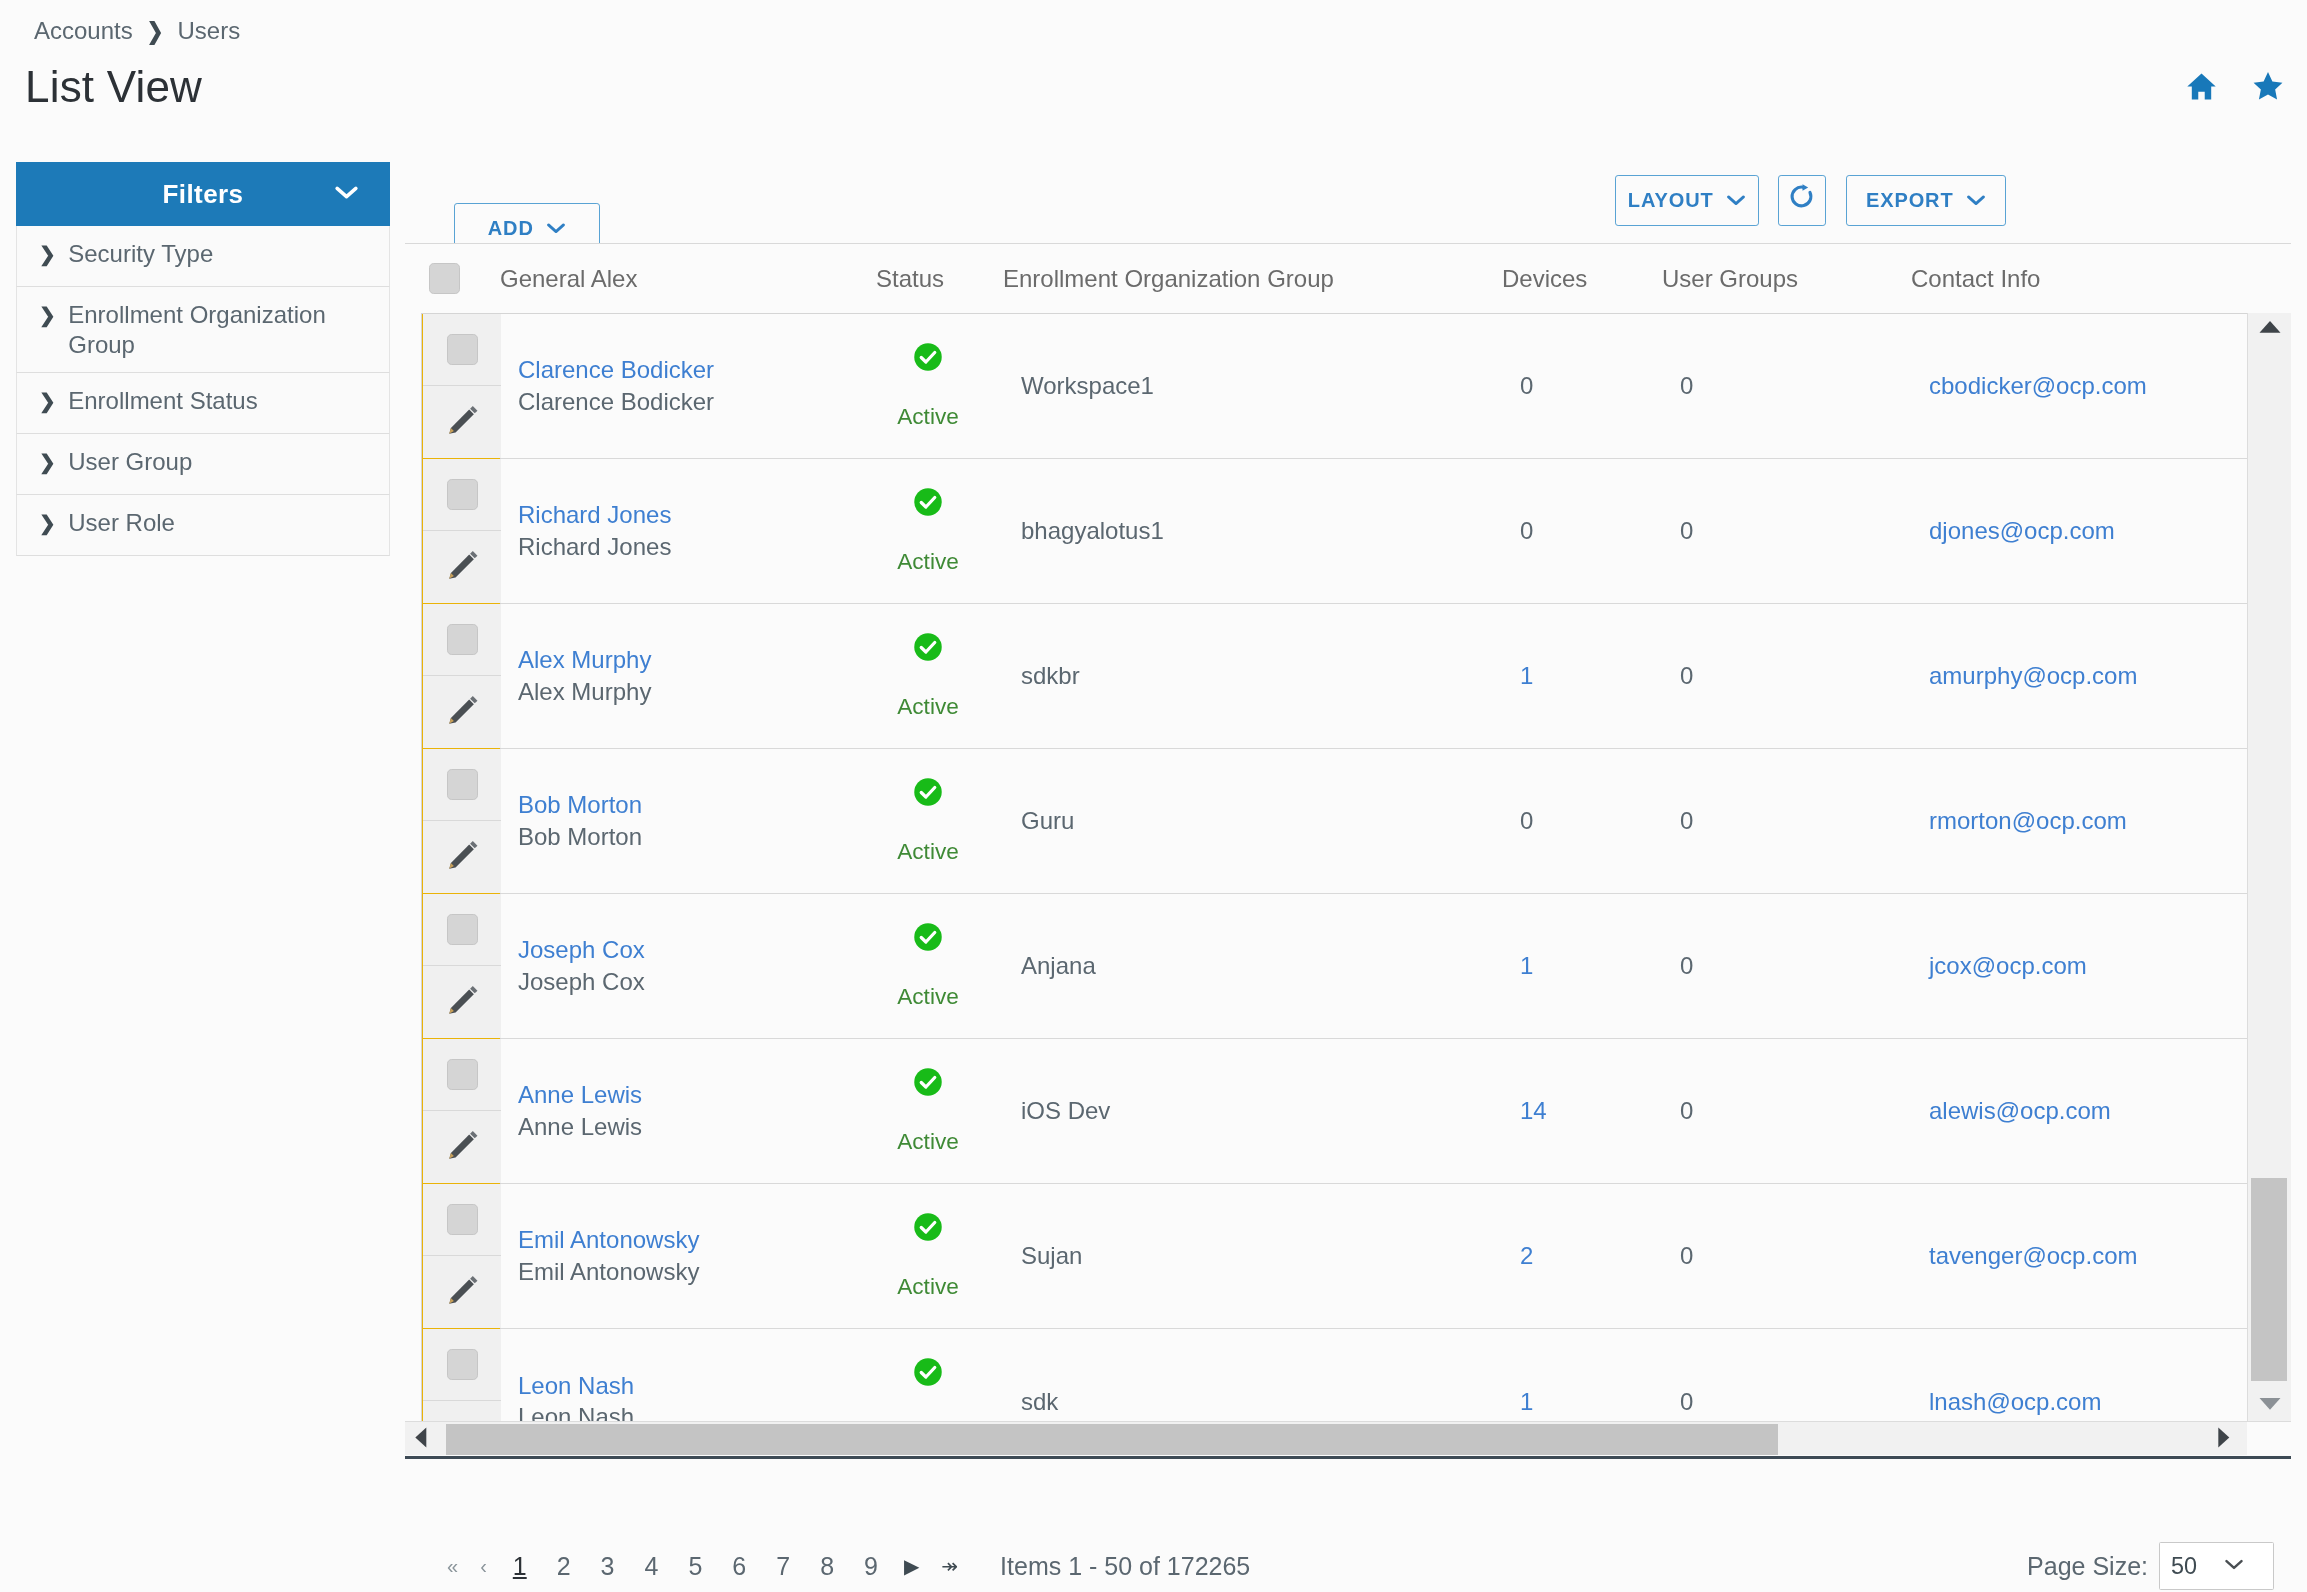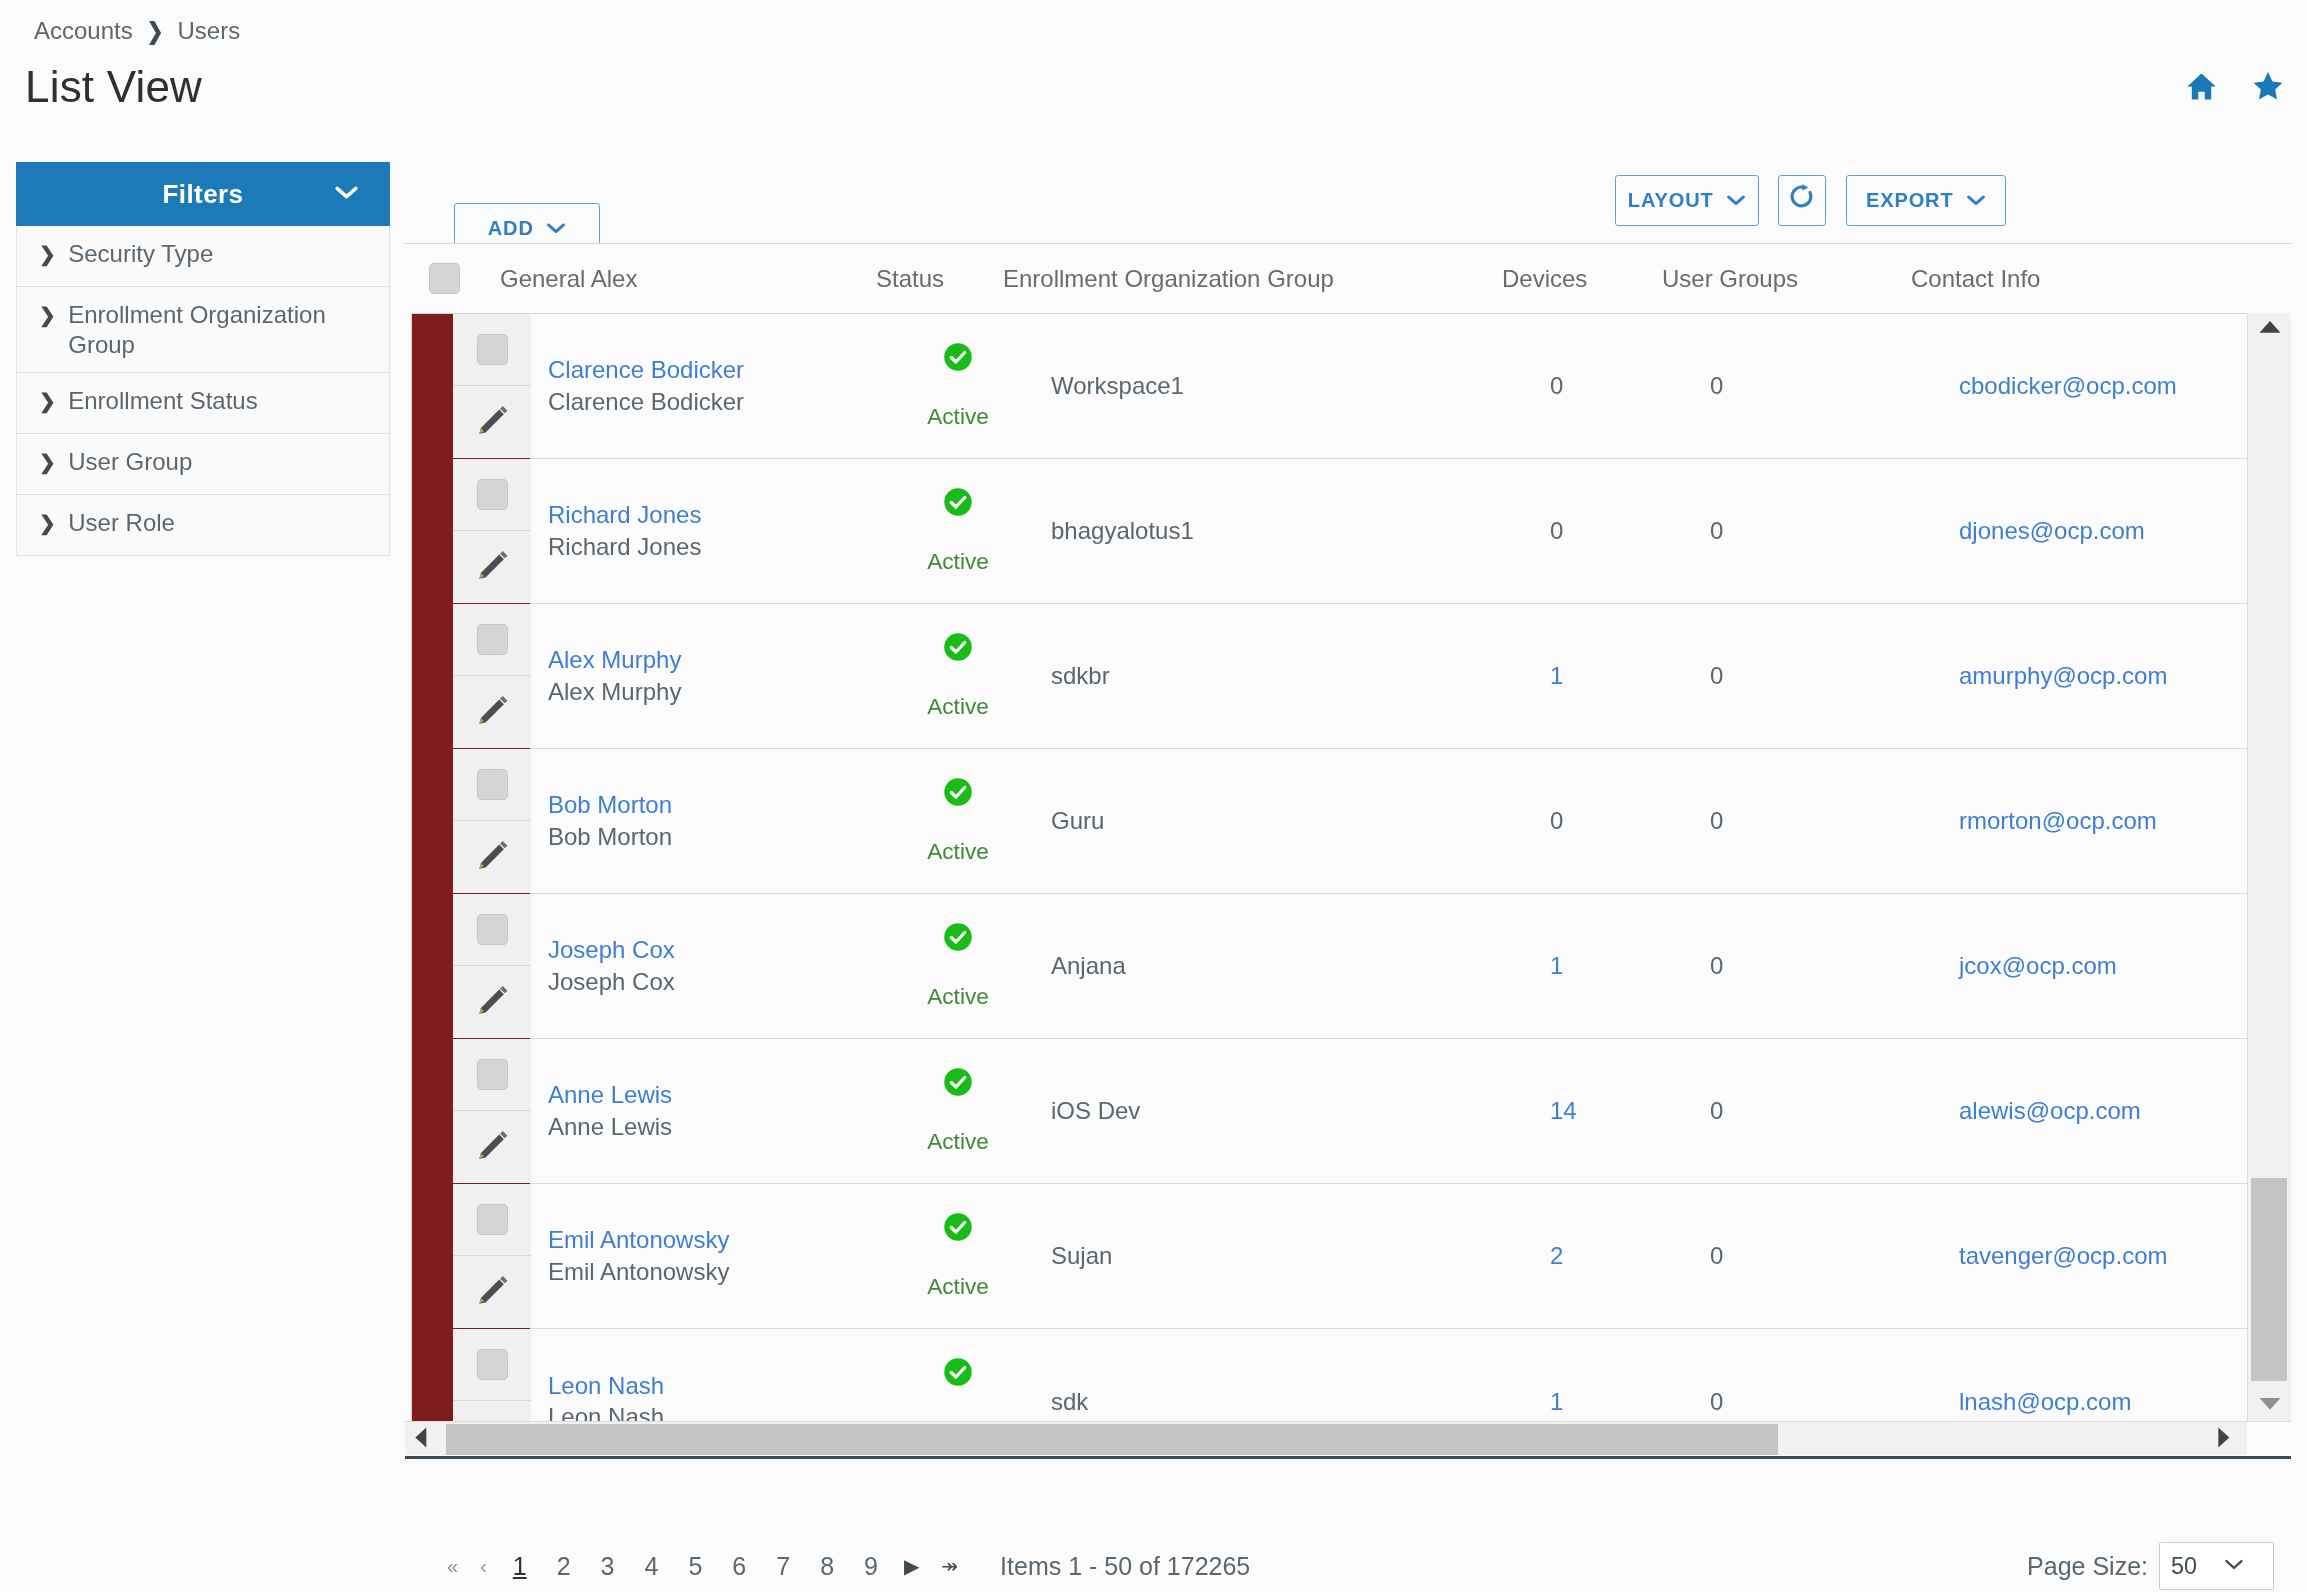--- a/index.html
+++ b/index.html
@@ -138,27 +138,26 @@
   .col-ug     { width: 249px; padding-left: 17px; }
   .col-contact{ flex: 1; padding-left: 17px; }
 
   .hdr-check-box {
     width: 31px; height: 31px; background: #d5d5d5;
     border-radius: 4.7px; border: 0.8px solid #c6c6c6;
     cursor: pointer;
   }
 
   #rows-viewport {
-    position: absolute; left: 6px; top: 69px;
+    position: absolute; left: 16px; top: 69px;
     width: 1842px; height: 1109px;
     overflow: hidden;
     border-left: 0.8px solid #d5d5d5;
     border-top: 0.8px solid #d5d5d5;
-    background: #7f1d1d;
-    padding-left: 40px;
+    background: #eab308;
   }
   #rows-scroller {
     margin-left: 78px;
     border-left: 0.8px solid #d5d5d5;
   }
   .row {
     display: flex; align-items: stretch;
     border-bottom: 0.8px solid #d9d9d9;
     height: 145px;
     background: #fbfbfb;

